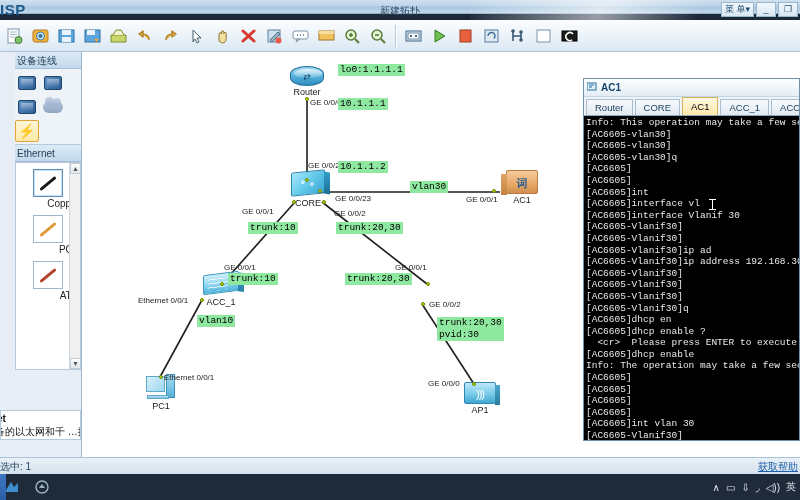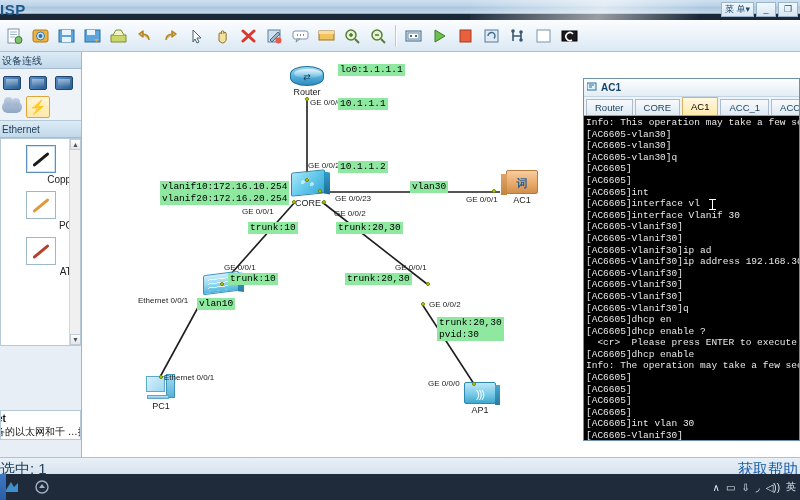--- a/index.html
+++ b/index.html
@@ -47,21 +47,21 @@
   .tb-btn{
     width:25px; height:26px; display:flex; align-items:center; justify-content:center;
     border:1px solid transparent; border-radius:2px;
   }
   .tb-sep{ width:2px; height:22px; border-left:1px solid #b9cbdb; border-right:1px solid #fff; margin:0 3px; }
   .ico{ width:17px; height:16px; position:relative; display:block; }
 
   
   .sidebar{
     position:absolute; left:0; top:52px; width:82px; height:405px;
-    background:#e8eef5; border-right:1px solid #9fb8cc;
+    background:#e8eef5; border-right:1px solid #9fb8cc;padding-left:15px;
   }
   .panel-head{
     height:17px; line-height:17px; padding-left:2px; font-size:10px; color:#21415c;
     background:linear-gradient(to bottom,#dcebf6,#c2d8ea);
     border-bottom:1px solid #a4bdd2; overflow:hidden; white-space:nowrap;
   }
   .dev-grid{
     background:#eef3f8; padding:3px 0 2px 0;
     display:flex; flex-wrap:wrap; gap:2px 2px; justify-content:flex-start;
     border-bottom:1px solid #b6c9da;
@@ -228,21 +228,21 @@
   .caret{
     position:absolute; left:128px; top:55px; width:1px; height:11px; background:#fff;
   }
   .caret:before,.caret:after{content:"";position:absolute;left:-3px;width:7px;height:1px;background:#fff;}
   .caret:before{top:0;} .caret:after{bottom:0;}
 
   
   .statusbar{
     position:absolute; left:0; top:457px; width:800px; height:17px;
     background:linear-gradient(to bottom,#e9f0f7,#d6e3ee);
-    border-top:1px solid #a9c2d7; font-size:15px; color:#24445f;
+    border-top:1px solid #a9c2d7; font-size:10px; color:#24445f;
   }
   .statusbar .left{ position:absolute; left:0; top:2px; }
   .statusbar .right{ position:absolute; right:2px; top:2px; color:#1c5fa8; text-decoration:underline; }
 
   
   .taskbar{
     position:absolute; left:0; top:474px; width:800px; height:26px;
     background:#1f2b3a; display:flex; align-items:center;
   }
   .tb-left{ display:flex; align-items:center; gap:10px; padding-left:2px; }
@@ -252,20 +252,21 @@
   .edge-strip{ position:absolute; left:0; top:474px; width:6px; height:26px;
     background:linear-gradient(to bottom,#3d78c4,#2a5ea4); }
 </style>
 </head>
 <body>
 
 <div id="app">
 
   <div class="titlebar">
     <span class="app-brand">ISP</span>
+    <div class="doc-title">新建拓扑</div>
     <div class="win-ctrls">
       <div class="win-btn menu">菜 单▾</div>
       <div class="win-btn">_</div>
       <div class="win-btn">❐</div>
     </div>
   </div>
 
   <div class="toolbar">
     <div class="tb-btn">
       <span class="ico">
@@ -584,28 +585,26 @@
     <div class="iflabel" style="left:142px;top:211px">GE 0/0/1</div>
     <div class="iflabel" style="left:313px;top:211px">GE 0/0/1</div>
     <div class="iflabel" style="left:56px;top:244px">Ethernet 0/0/1</div>
     <div class="iflabel" style="left:347px;top:248px">GE 0/0/2</div>
     <div class="iflabel" style="left:82px;top:321px">Ethernet 0/0/1</div>
     <div class="iflabel" style="left:346px;top:327px">GE 0/0/0</div>
 
     <div class="tag" style="left:256px;top:12px">lo0:1.1.1.1</div>
     <div class="tag" style="left:256px;top:46px">10.1.1.1</div>
     <div class="tag" style="left:256px;top:109px">10.1.1.2</div>
-    <div class="tag" style="left:78px;top:129px">vlanif10:172.16.10.254
-vlanif20:172.16.20.254</div>
     <div class="tag" style="left:328px;top:129px">vlan30</div>
     <div class="tag" style="left:166px;top:170px">trunk:10</div>
     <div class="tag" style="left:254px;top:170px">trunk:20,30</div>
     <div class="tag" style="left:146px;top:221px">trunk:10</div>
     <div class="tag" style="left:263px;top:221px">trunk:20,30</div>
-    <div class="tag" style="left:115px;top:246px">vlan10</div>
+    <div class="tag" style="left:115px;top:263px">vlan10</div>
     <div class="tag" style="left:355px;top:265px">trunk:20,30
 pvid:30</div>
   </div>
 
   <div class="term">
     <div class="term-title">
       <span>
         <svg width="11" height="11" viewBox="0 0 11 11">
             <rect x="0" y="2" width="9" height="7" fill="#dff0fb" stroke="#2a6f9e"></rect>
             <path d="M2 4h5M2 6h3" stroke="#2a6f9e"></path>

